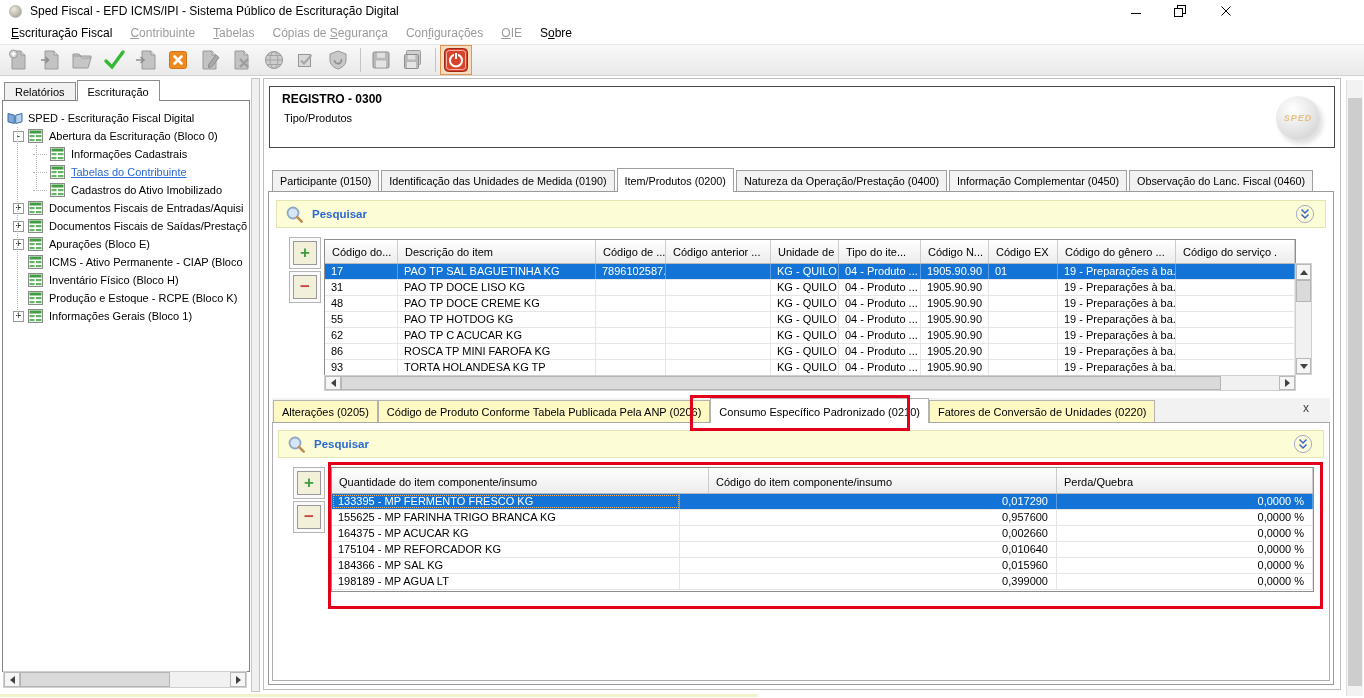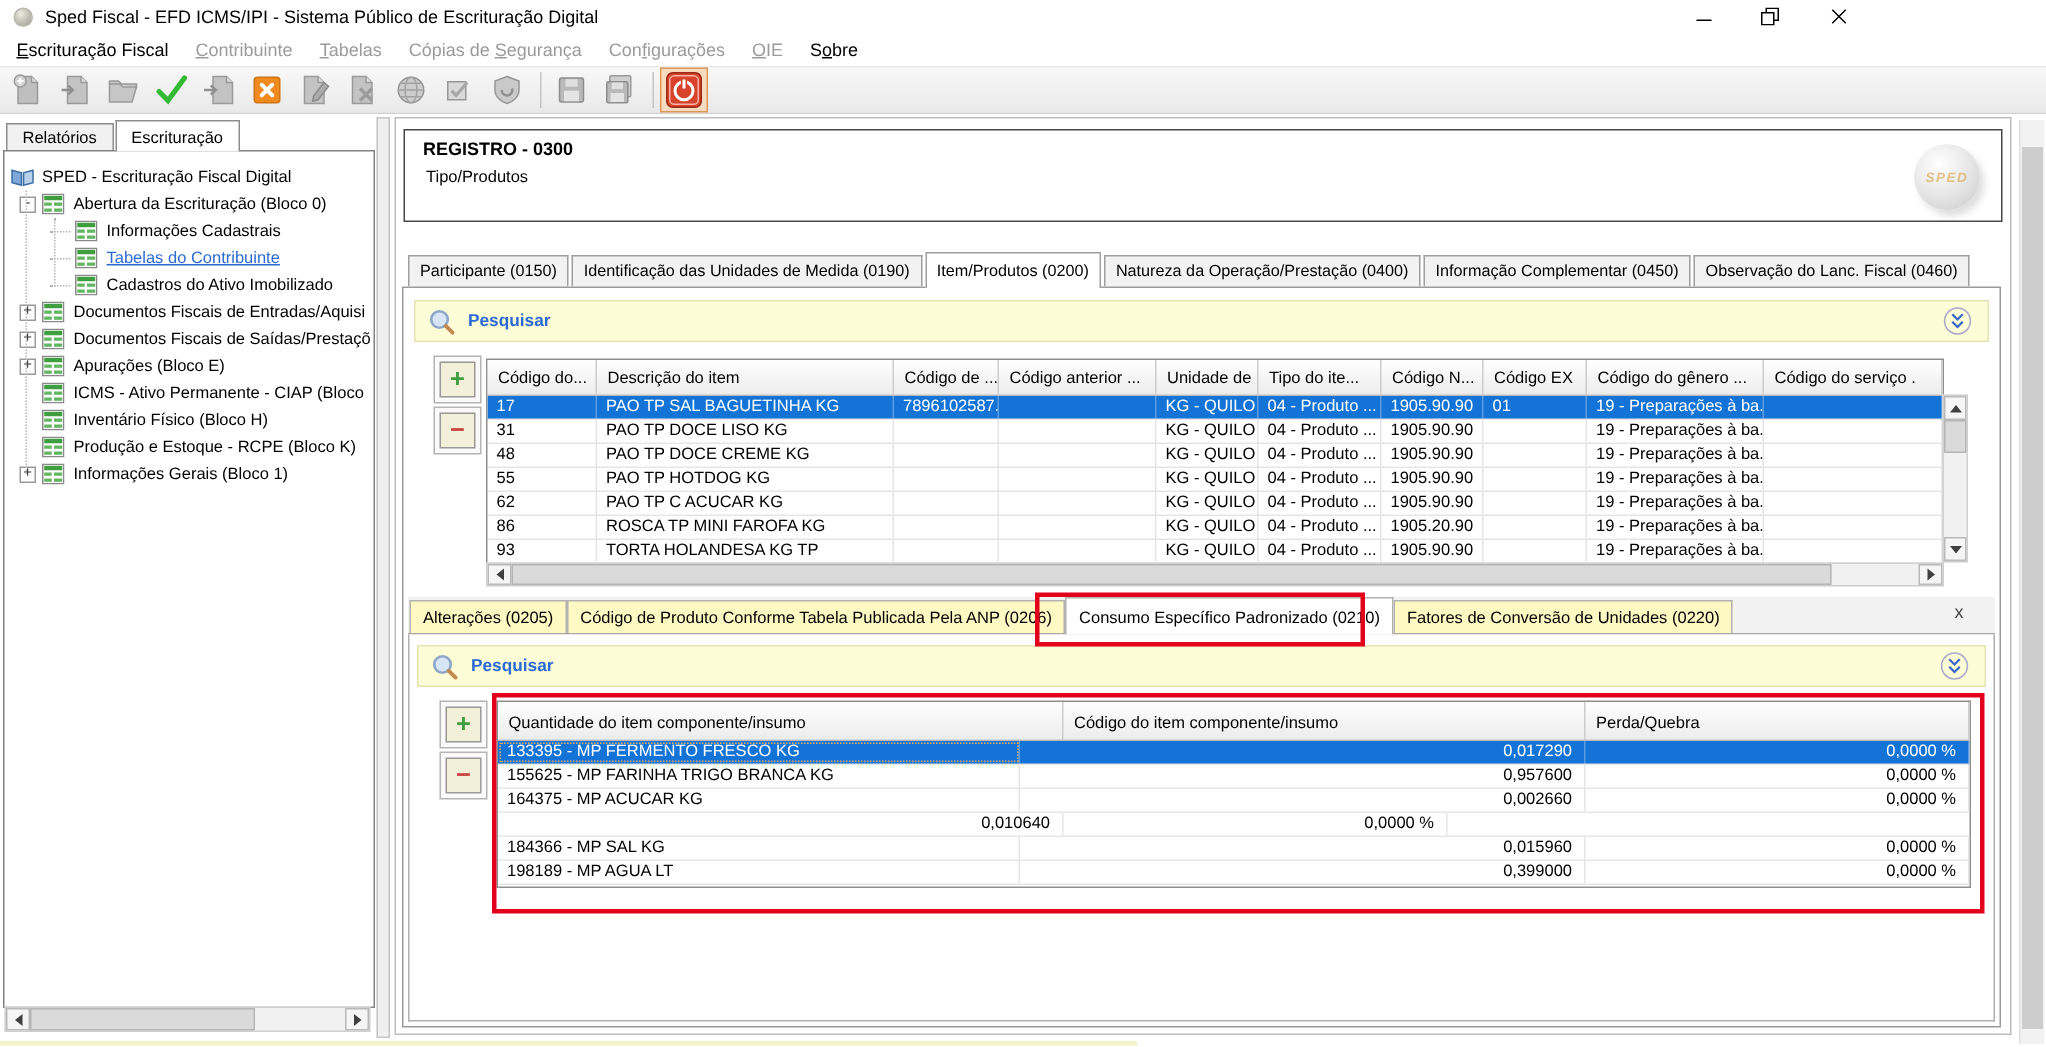--- a/index.html
+++ b/index.html
@@ -619,20 +619,21 @@
       <div class="td" style="width: 348px;">155625 - MP FARINHA TRIGO BRANCA KG</div>
       <div class="td ar" style="width: 377px;">0,957600</div>
       <div class="td ar" style="width: 256px;">0,0000 %</div>
     </div>
     <div class="tr">
       <div class="td" style="width: 348px;">164375 - MP ACUCAR KG</div>
       <div class="td ar" style="width: 377px;">0,002660</div>
       <div class="td ar" style="width: 256px;">0,0000 %</div>
     </div>
     <div class="tr">
+      <div class="td" style="width: 348px;">175104 - MP REFORCADOR KG</div>
       <div class="td ar" style="width: 377px;">0,010640</div>
       <div class="td ar" style="width: 256px;">0,0000 %</div>
     </div>
     <div class="tr">
       <div class="td" style="width: 348px;">184366 - MP SAL KG</div>
       <div class="td ar" style="width: 377px;">0,015960</div>
       <div class="td ar" style="width: 256px;">0,0000 %</div>
     </div>
     <div class="tr">
       <div class="td" style="width: 348px;">198189 - MP AGUA LT</div>

